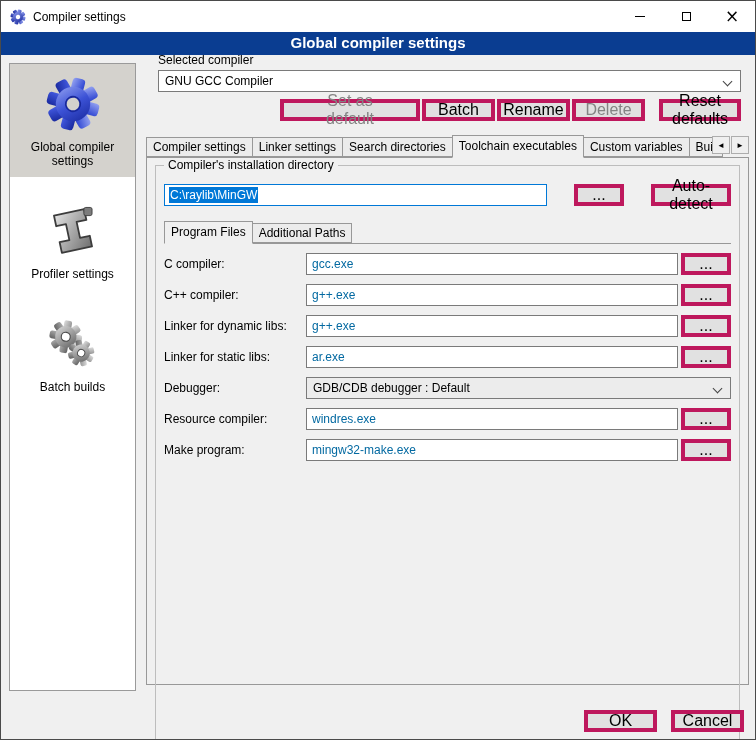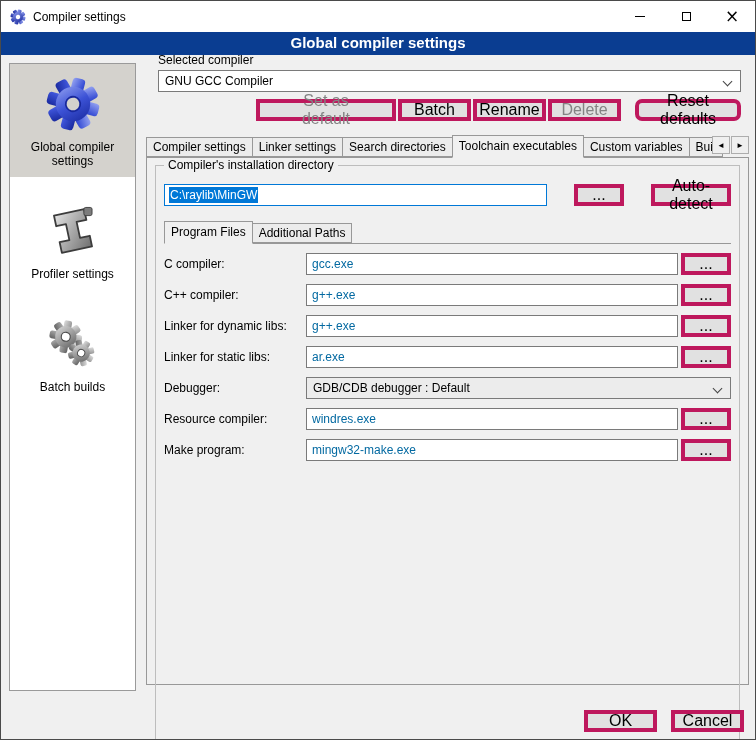--- a/index.html
+++ b/index.html
@@ -39,21 +39,21 @@
            align-items:center; padding:0 24px 0 6px; position:relative; white-space:nowrap; overflow:hidden; }
   .combo-top { margin:3px 8px 0 12px; }
   .chev { position:absolute; right:9px; top:7px; width:7px; height:7px;
           border-right:1.4px solid #444; border-bottom:1.4px solid #444; transform:rotate(45deg); }
   .combo.gray { background:#ececec; }
 
   .btnrow { margin:7px 8px 0 12px; height:22px; display:flex; justify-content:flex-end; }
   .btn { height:22px; background:#e1e1e1; border:4px solid #be185d; font-size:16px;
          display:flex; align-items:center; justify-content:center; margin-left:2px; cursor:default; padding:0 21px; }
   .btn.disabled { color:#838383; }
-  .w140{width:140px;} .w73{width:73px;flex:none;} .w106{width:106px;border-radius:7px;} .w80{width:80px;flex:none;} .w21{width:21px;flex:none;margin-left:3px;}
+  .w140{width:140px;} .w73{width:73px;flex:none;} .w106{width:82px;} .w80{width:80px;flex:none;} .w21{width:21px;flex:none;margin-left:3px;}
   .gap14{ margin-left:14px; }
 
   
   .tabstrip { display:flex; align-items:flex-end; height:23px; position:relative; padding-right:42px; }
   .outer-tabs { margin-top:13px; }
   .tab { background:#ececec; border:1px solid #989898; height:20px; line-height:19px;
          padding:0 6px; margin-right:-1px; white-space:nowrap; cursor:default; position:relative; }
   .tab.active { height:23px; line-height:21px; background:#f0f0f0; border-bottom:1px solid #f0f0f0;
                 margin-bottom:-1px; z-index:3; }
   .tab-arrows { position:absolute; right:0; bottom:3px; display:flex; }

